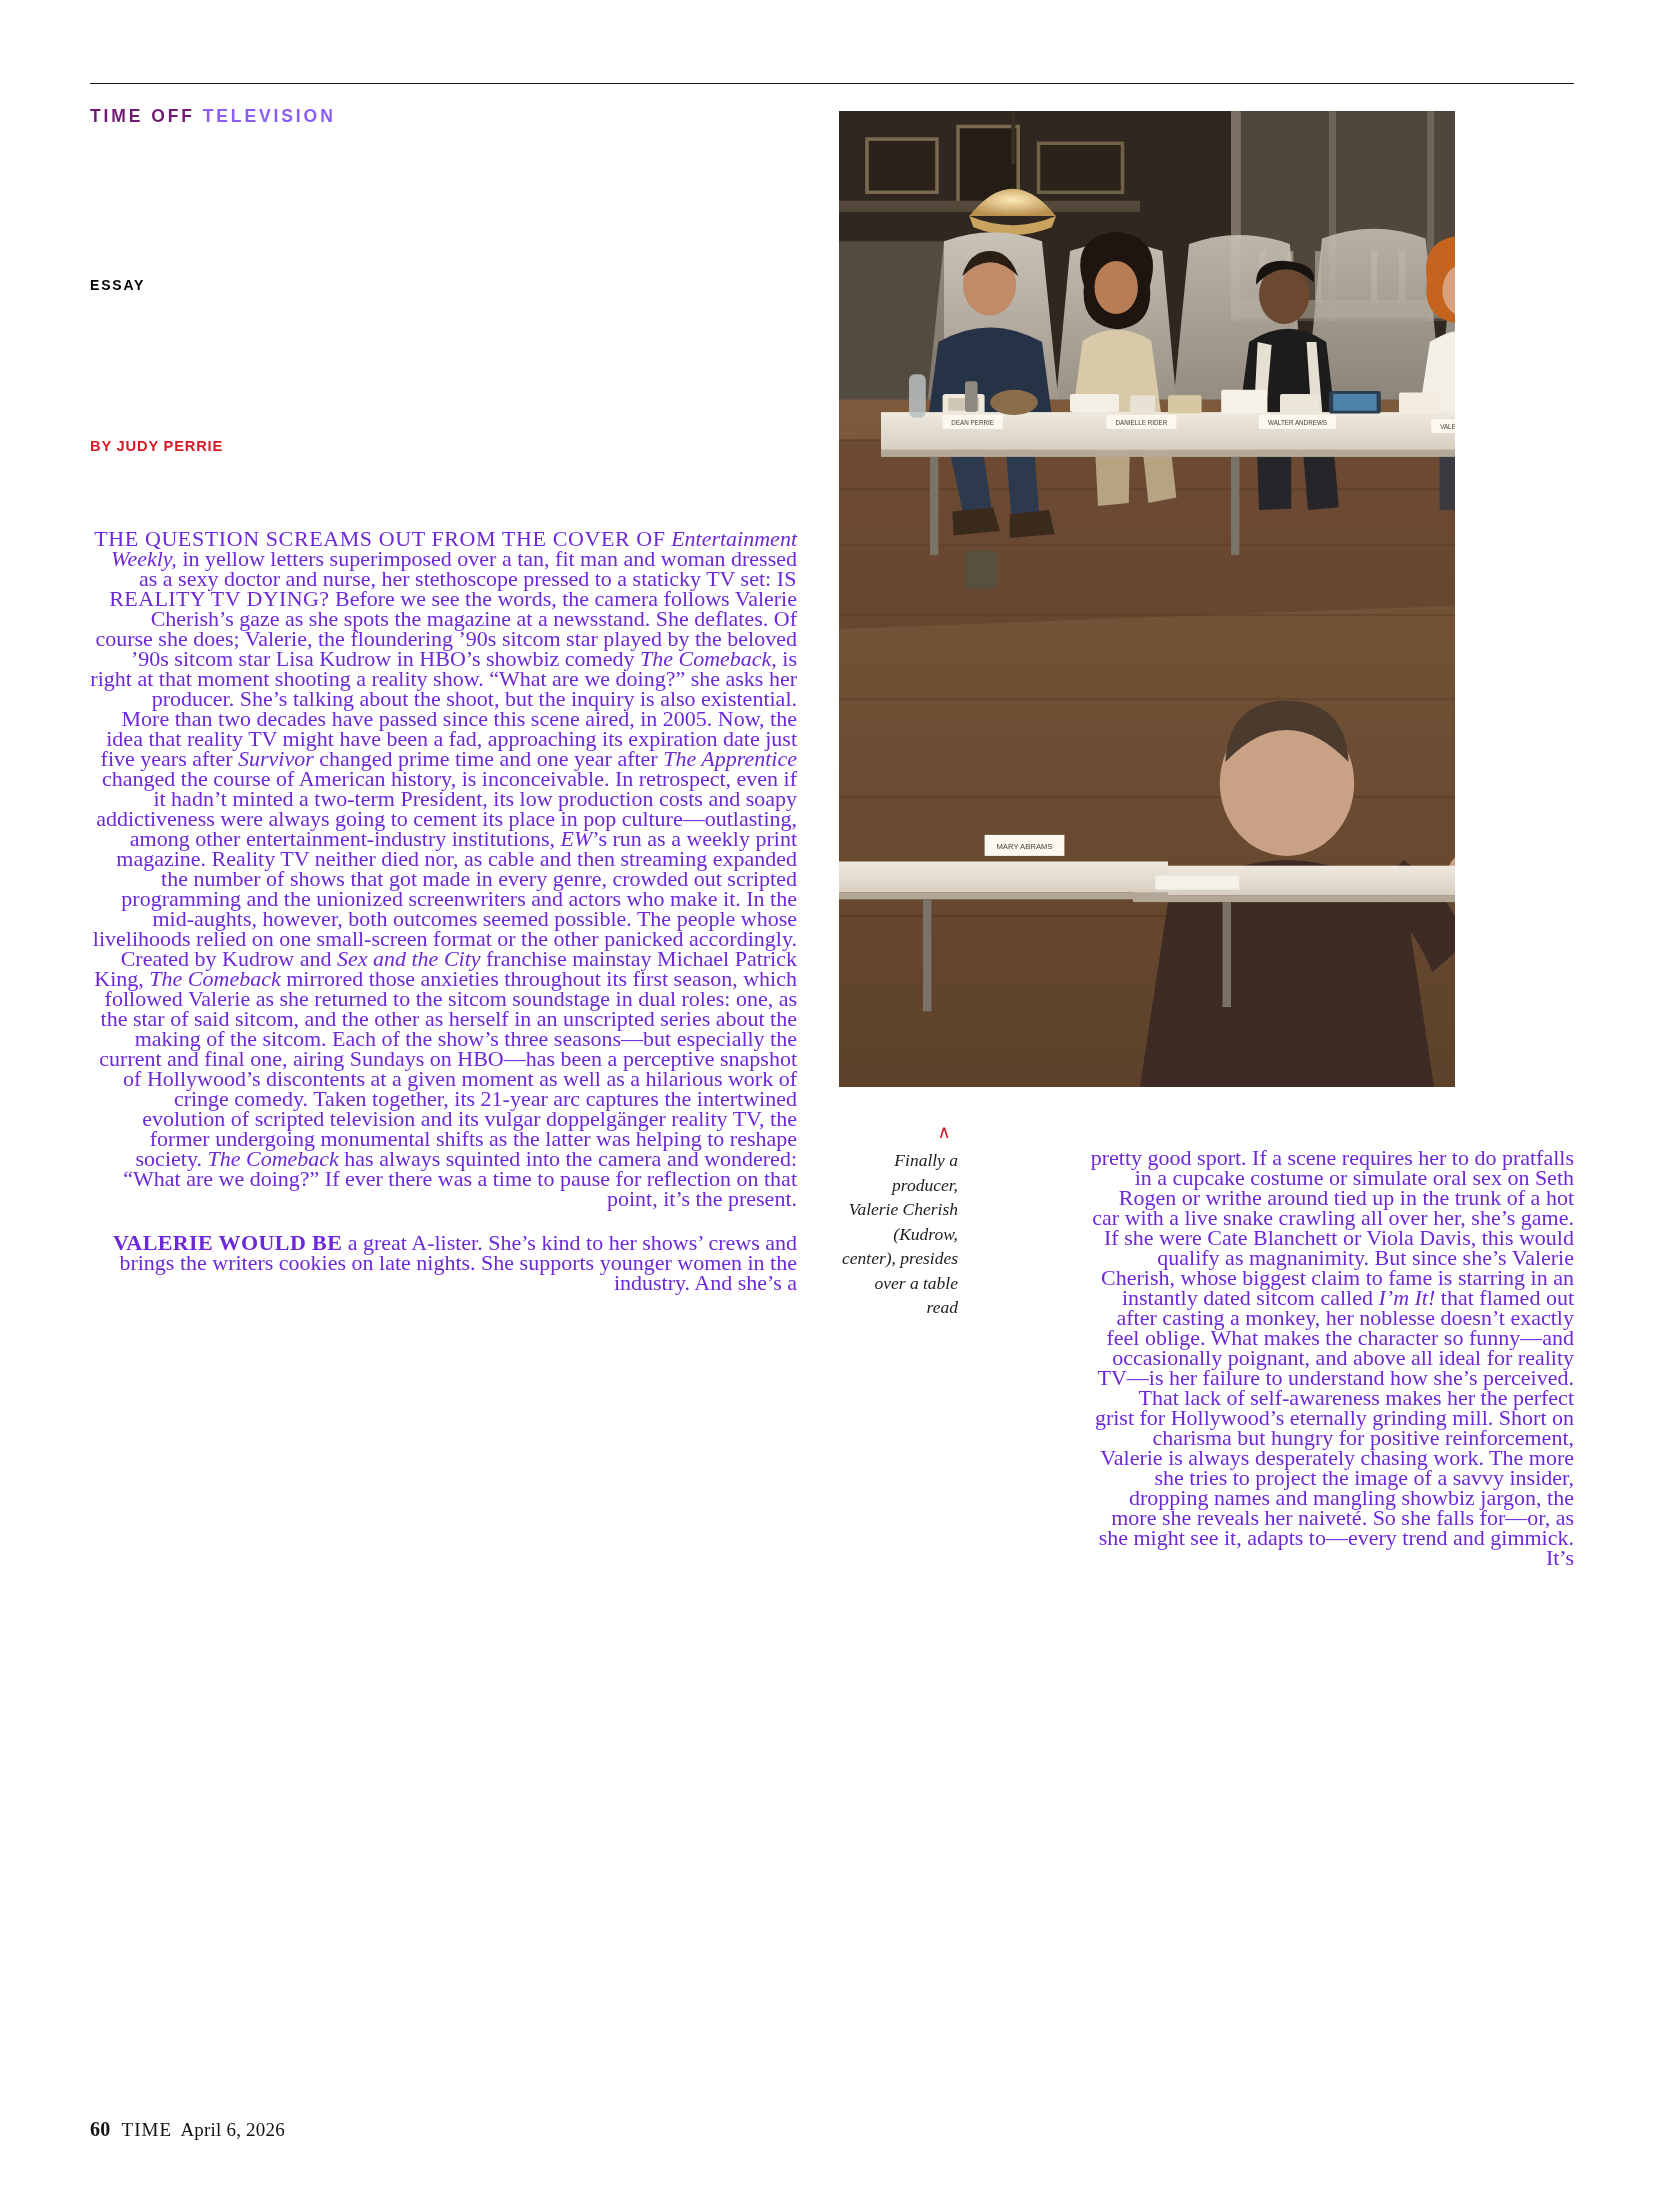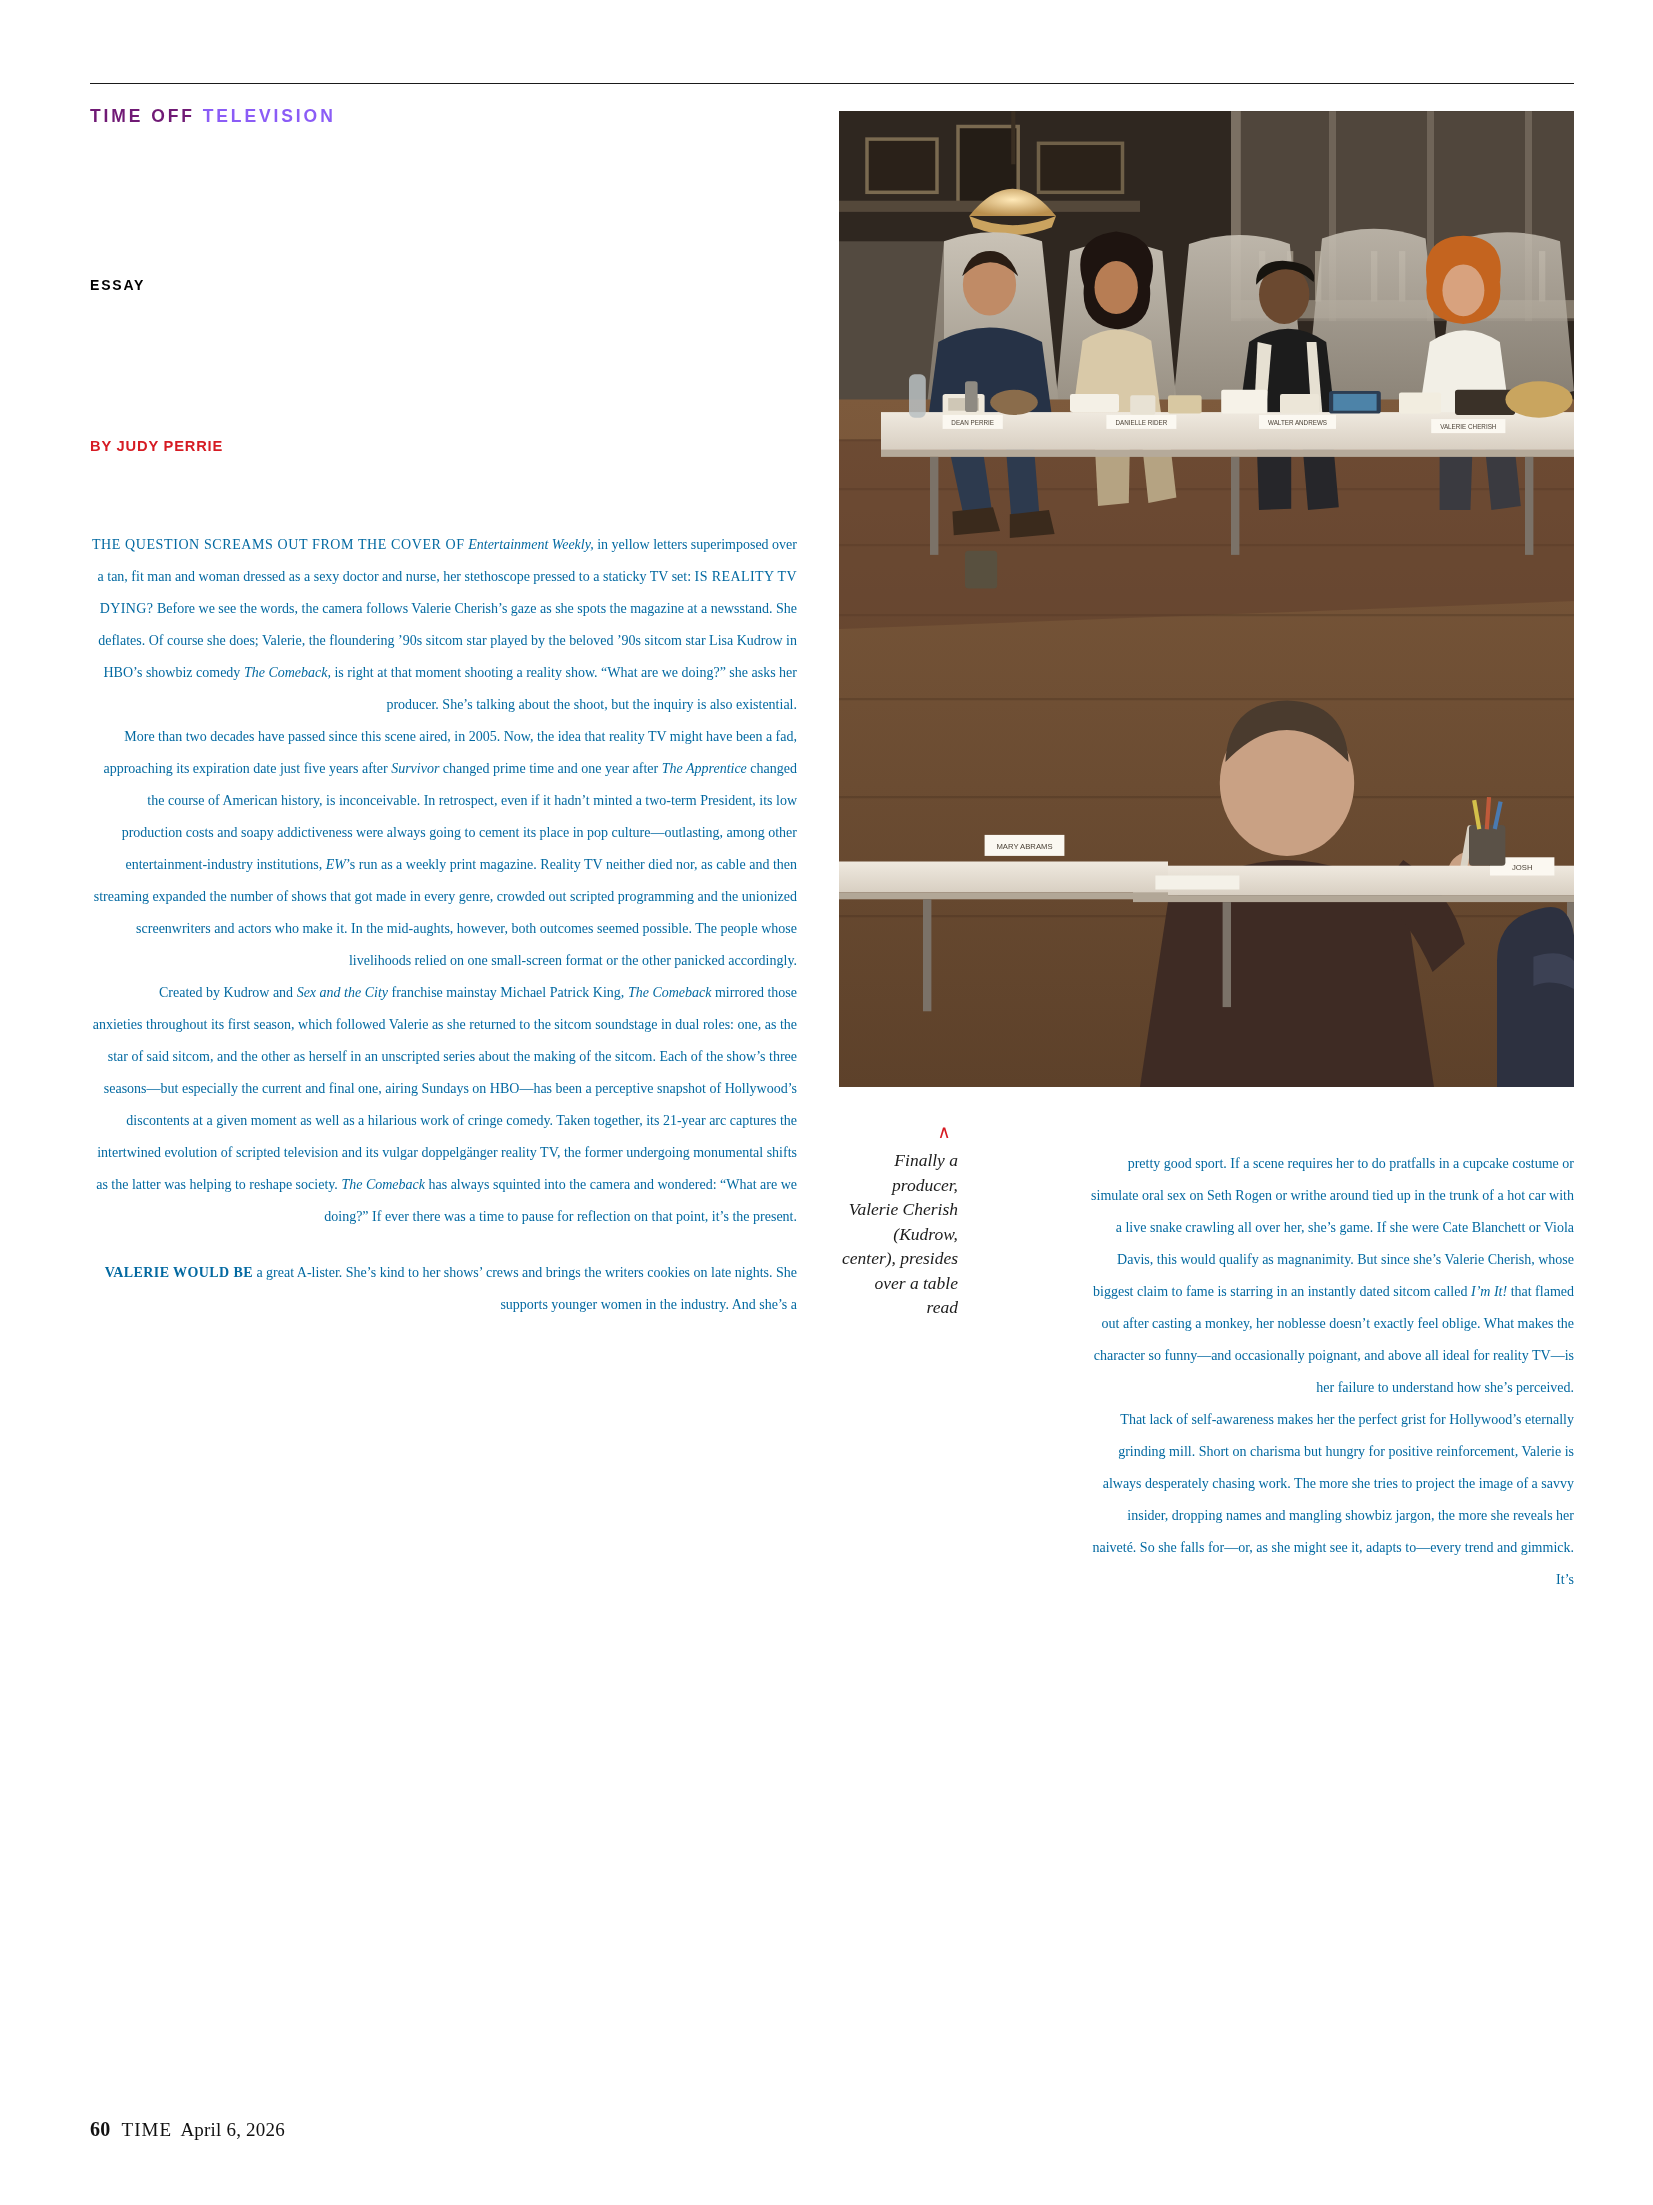--- a/index.html
+++ b/index.html
@@ -76,26 +76,26 @@
     font-family: "Liberation Sans", sans-serif;
     font-weight: 700;
     font-size: 14.7px;
     letter-spacing: 0.8px;
     color: #d61b23;
   }
 
   
   .col {
     position: absolute;
-    font-size: 14px;
-    line-height: 32px;
+    font-size: 22px;
+    line-height: 20px;
     text-align: justify;
     hyphens: auto;
     -webkit-hyphens: auto;
-    color: #0369a1;
+    color: #6d28d9;
   }
   .col p { margin: 0; text-align: right; }
   .col p.indent { text-indent: 21px; }
   .col p.space-before { margin-top: 24px; }
 
   #col-left {
     left: 90px;
     top: 529px;
     width: 707px;
   }
@@ -160,21 +160,21 @@
     letter-spacing: 1px;
     margin-left: 11.2px;
   }
   .folio .date { margin-left: 8.4px; }
 
   
   .photo {
     position: absolute;
     left: 839px;
     top: 111px;
-    width: 735px;
+    width: 616px;
     height: 976px;
     overflow: hidden;
     background: #2a2018;
   }
   .photo svg { display: block; }
 </style>
 </head>
 <body>
 
 <div class="page">

